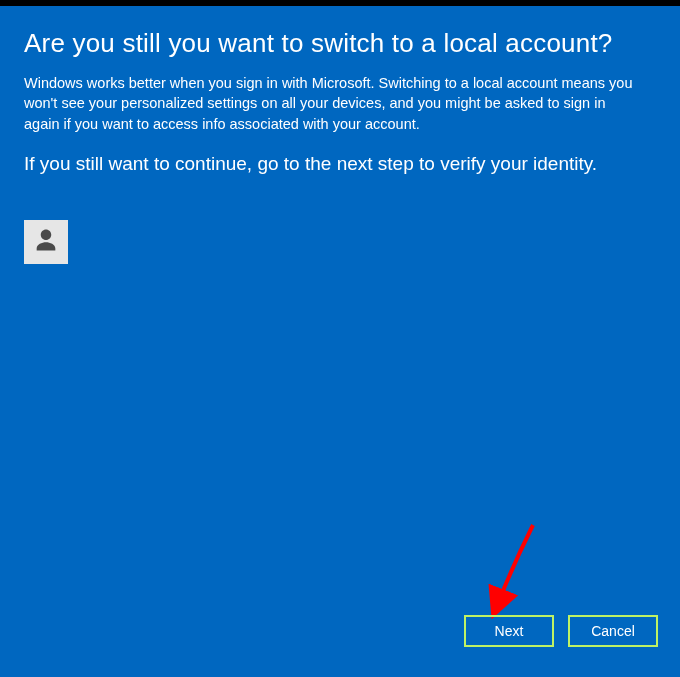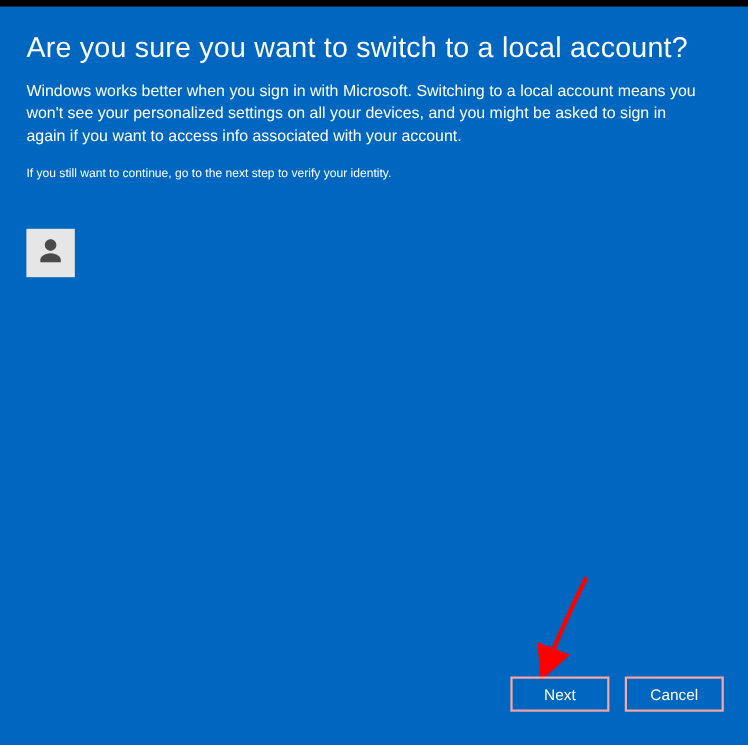--- a/index.html
+++ b/index.html
@@ -35,21 +35,21 @@
       letter-spacing: 0.2px;
     }
     .description {
       font-size: 14.5px;
       font-weight: 400;
       line-height: 1.4;
       margin-bottom: 17px;
       max-width: 620px;
     }
     .instruction {
-      font-size: 11px;
+      font-size: 19px;
       font-weight: 400;
       line-height: 1.4;
       margin-bottom: 42px;
     }
     .user-block {
       display: flex;
       align-items: center;
       gap: 14px;
     }
     .user-avatar {
@@ -86,37 +86,37 @@
     }
     .button-row {
       position: absolute;
       bottom: 30px;
       right: 22px;
       display: flex;
       gap: 14px;
     }
     .btn {
       background: transparent;
-      border: 2px solid #fca5a5;
+      border: 2px solid #bef264;
       color: #ffffff;
       font-family: inherit;
       font-size: 14px;
       padding: 6px 0;
       width: 90px;
       text-align: center;
       cursor: pointer;
     }
   </style>
 </head>
 <body>
 
 <div class="top-border"></div>
 
 <div class="content">
-  <h1 class="title">Are you sure you want to switch to a local account?</h1>
+  <h1 class="title">Are you still you want to switch to a local account?</h1>
   <p class="description">Windows works better when you sign in with Microsoft. Switching to a local account means you won't see your personalized settings on all your devices, and you might be asked to sign in again if you want to access info associated with your account.</p>
   <p class="instruction">If you still want to continue, go to the next step to verify your identity.</p>
 
   <div class="user-block">
     <div class="user-avatar">
       <span>
         <svg viewBox="0 0 24 24">
           <path d="M12 12c2.5 0 4.5-2 4.5-4.5S14.5 3 12 3 7.5 5 7.5 7.5 9.5 12 12 12zm0 2c-3.5 0-8 1.8-8 5.3V21h16v-1.7c0-3.5-4.5-5.3-8-5.3z"></path>
         </svg>
       </span>

